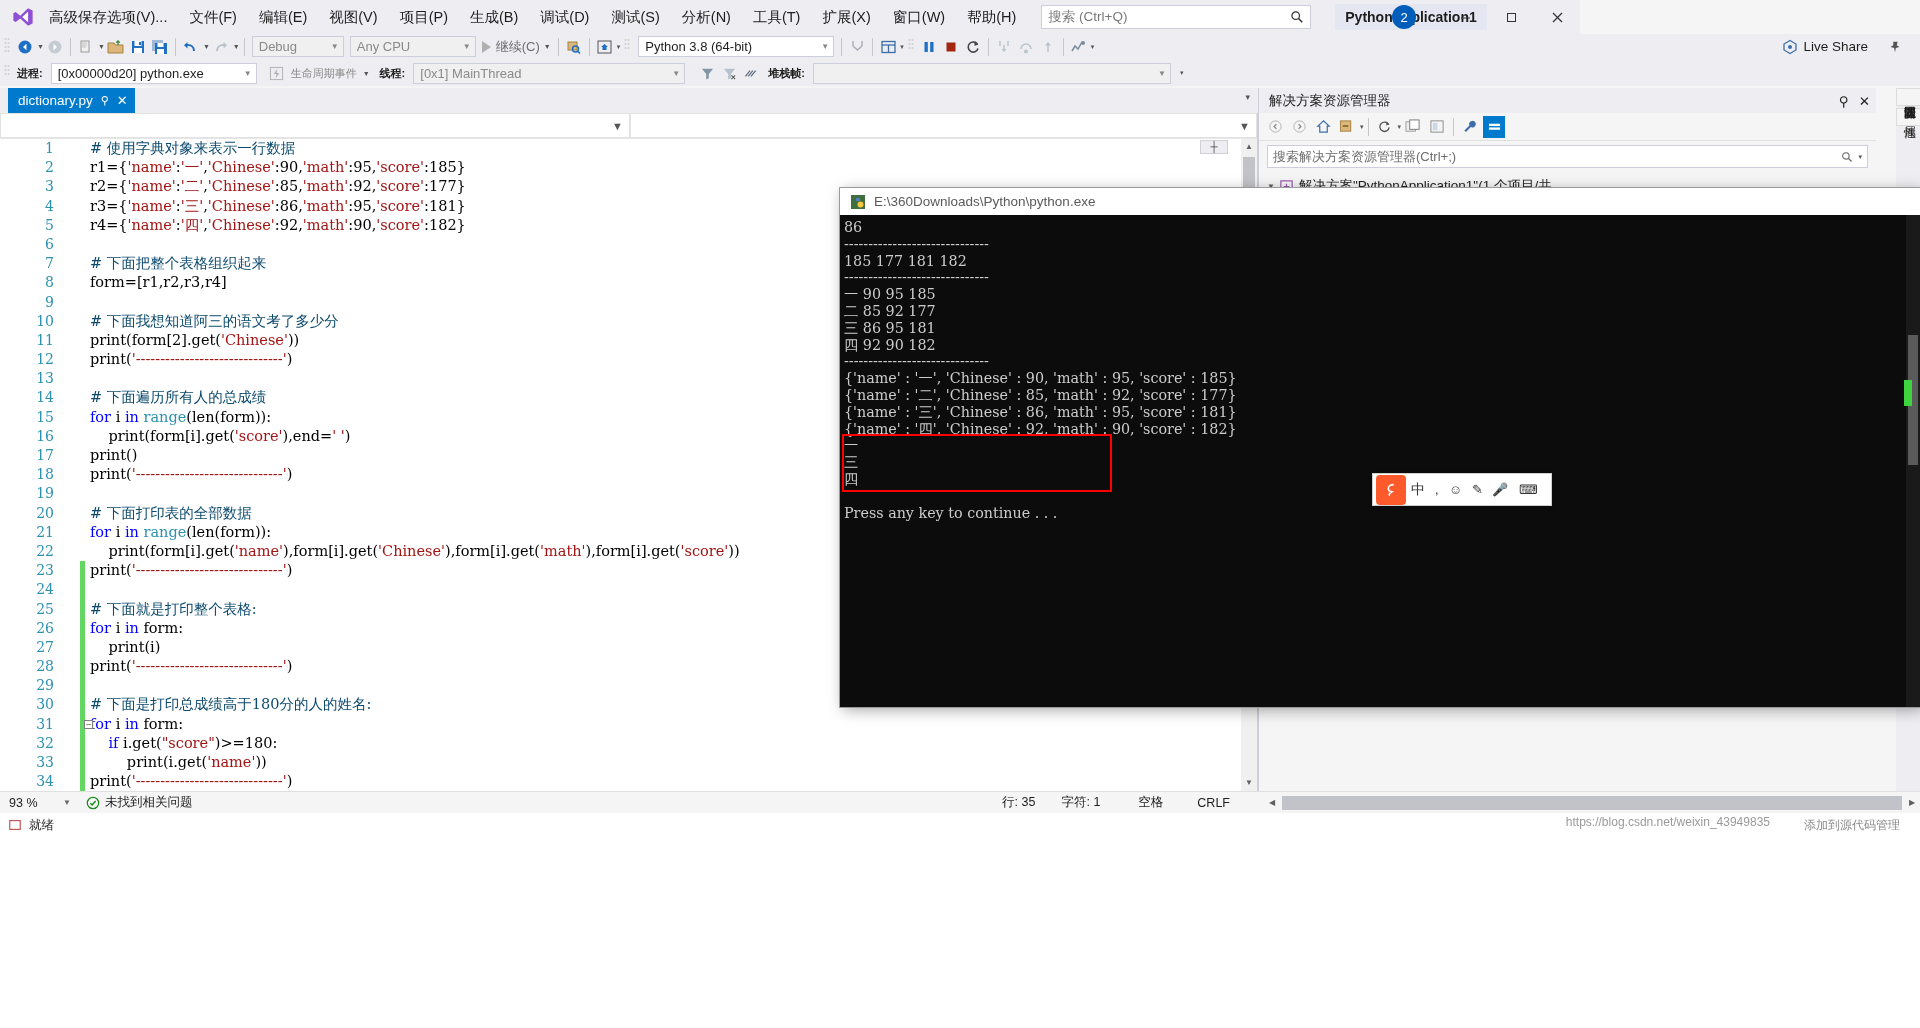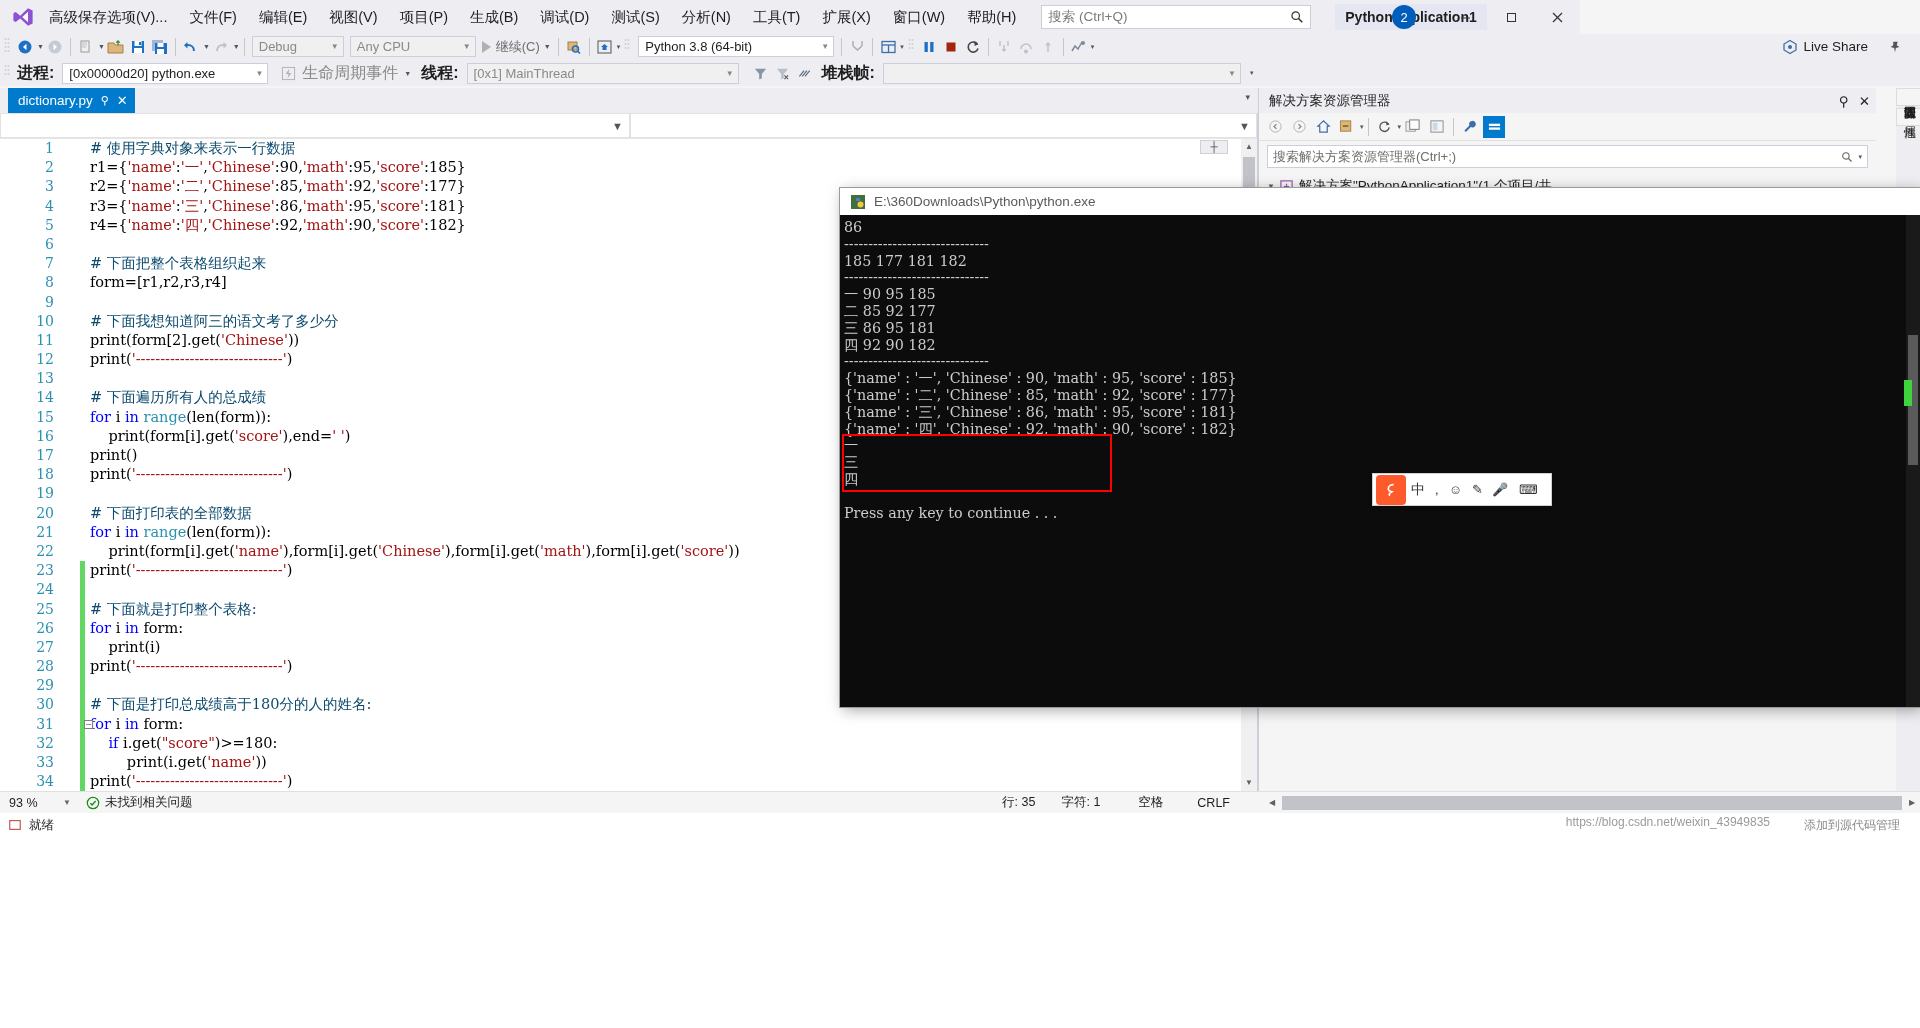--- a/index.html
+++ b/index.html
@@ -59,21 +59,21 @@
   .combo.dis { color:#8a8a8a; background:#f0f0f0; }
   .run-btn { display:flex; align-items:center; height:22px; padding:0 3px; color:#6f6f6f; font-size:13px; }
   .tri { width:0;height:0;border-left:9px solid #b0b0b0;border-top:6px solid transparent;border-bottom:6px solid transparent;margin-right:5px; }
   .live-share { display:flex; align-items:center; font-size:13.5px; color:#1e1e1e; }
 
   
   .toolbar2 {
     position:absolute; left:0; top:60px; width:1920px; height:26px;
     background:#eeeef2; display:flex; align-items:center;
   }
-  .tb-label { font-size:16px; color:#1e1e1e; margin:0 5px 0 3px; white-space:nowrap; }
+  .tb-label { font-size:11px; color:#1e1e1e; margin:0 5px 0 3px; white-space:nowrap; }
   .tb-label.dis { color:#8a8a8a; }
 
   
   .tabstrip {
     position:absolute; left:0; top:88px; width:1258px; height:25px; background:#eeeef2;
   }
   .doctab {
     position:absolute; left:8px; top:0; height:25px; background:#007acc; color:#fff;
     display:flex; align-items:center; padding:0 7px 0 10px; font-size:13.5px;
   }

